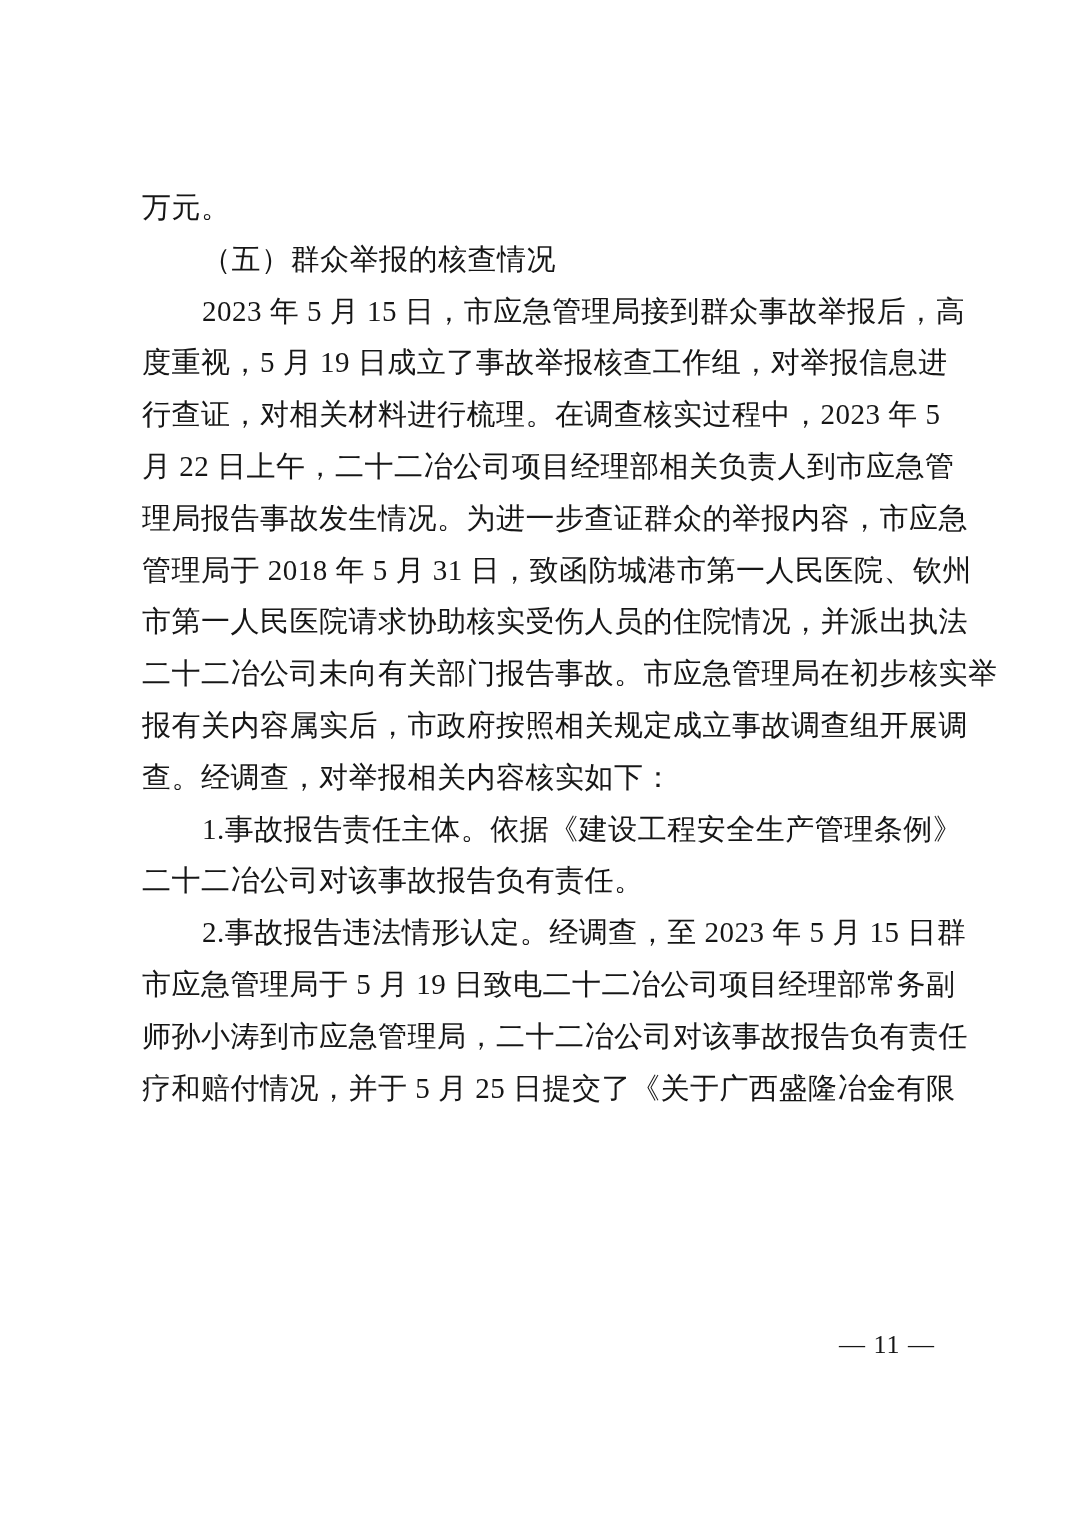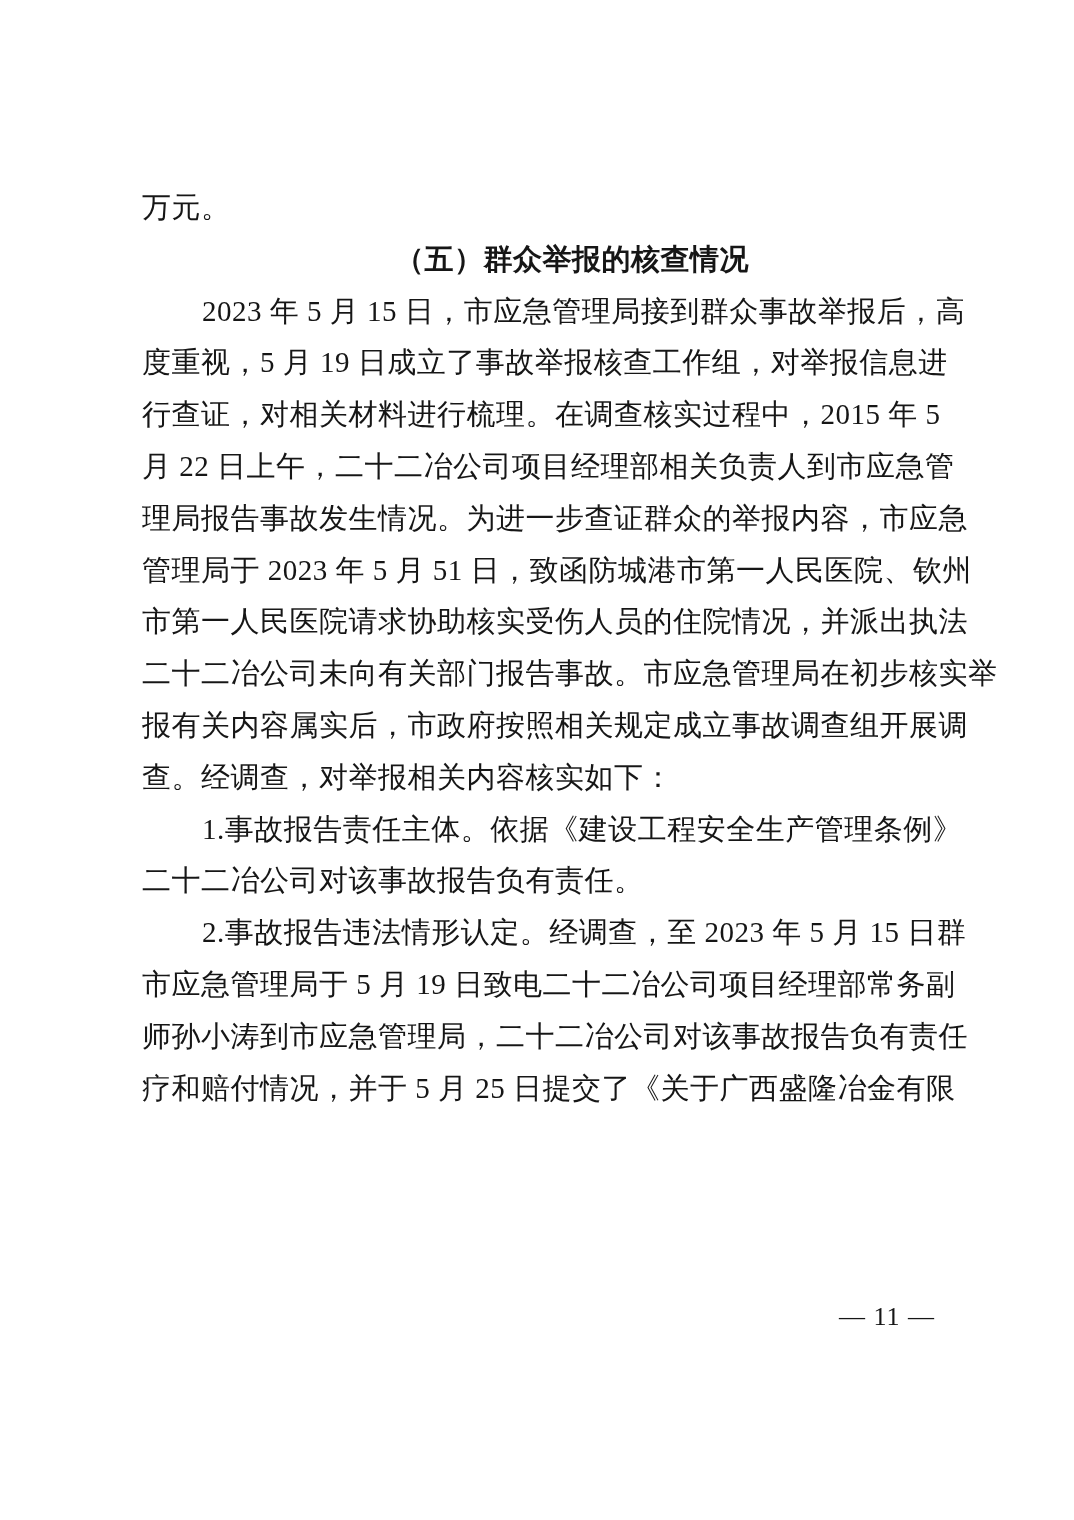--- a/index.html
+++ b/index.html
@@ -26,46 +26,45 @@
     font-size: 29px;
     line-height: 51.8px;
     height: 51.8px;
     white-space: nowrap;
     letter-spacing: 0.5px;
   }
   .line.indent {
     padding-left: 60px;
   }
   .line.heading {
-    font-weight: 700;
-    text-align: center;
+    font-weight: 400;
   }
   .footer {
     position: absolute;
-    top: 1300px;
+    top: 1328px;
     right: 139px;
     font-size: 26px;
     line-height: 34px;
     letter-spacing: 1px;
     color: #161616;
   }
 </style>
 </head>
 <body>
 
 <div class="page">
   <div class="content">
       <div class="line">万元。</div>
       <div class="line indent heading">（五）群众举报的核查情况</div>
       <div class="line indent">2023 年 5 月 15 日，市应急管理局接到群众事故举报后，高</div>
       <div class="line">度重视，5 月 19 日成立了事故举报核查工作组，对举报信息进</div>
-      <div class="line">行查证，对相关材料进行梳理。在调查核实过程中，2015 年 5</div>
+      <div class="line">行查证，对相关材料进行梳理。在调查核实过程中，2023 年 5</div>
       <div class="line">月 22 日上午，二十二冶公司项目经理部相关负责人到市应急管</div>
       <div class="line">理局报告事故发生情况。为进一步查证群众的举报内容，市应急</div>
-      <div class="line">管理局于 2023 年 5 月 51 日，致函防城港市第一人民医院、钦州</div>
+      <div class="line">管理局于 2018 年 5 月 31 日，致函防城港市第一人民医院、钦州</div>
       <div class="line">市第一人民医院请求协助核实受伤人员的住院情况，并派出执法</div>
       <div class="line">二十二冶公司未向有关部门报告事故。市应急管理局在初步核实举</div>
       <div class="line">报有关内容属实后，市政府按照相关规定成立事故调查组开展调</div>
       <div class="line">查。经调查，对举报相关内容核实如下：</div>
       <div class="line indent">1.事故报告责任主体。依据《建设工程安全生产管理条例》</div>
       <div class="line">二十二冶公司对该事故报告负有责任。</div>
       <div class="line indent">2.事故报告违法情形认定。经调查，至 2023 年 5 月 15 日群</div>
       <div class="line">市应急管理局于 5 月 19 日致电二十二冶公司项目经理部常务副</div>
       <div class="line">师孙小涛到市应急管理局，二十二冶公司对该事故报告负有责任</div>
       <div class="line">疗和赔付情况，并于 5 月 25 日提交了《关于广西盛隆冶金有限</div>

